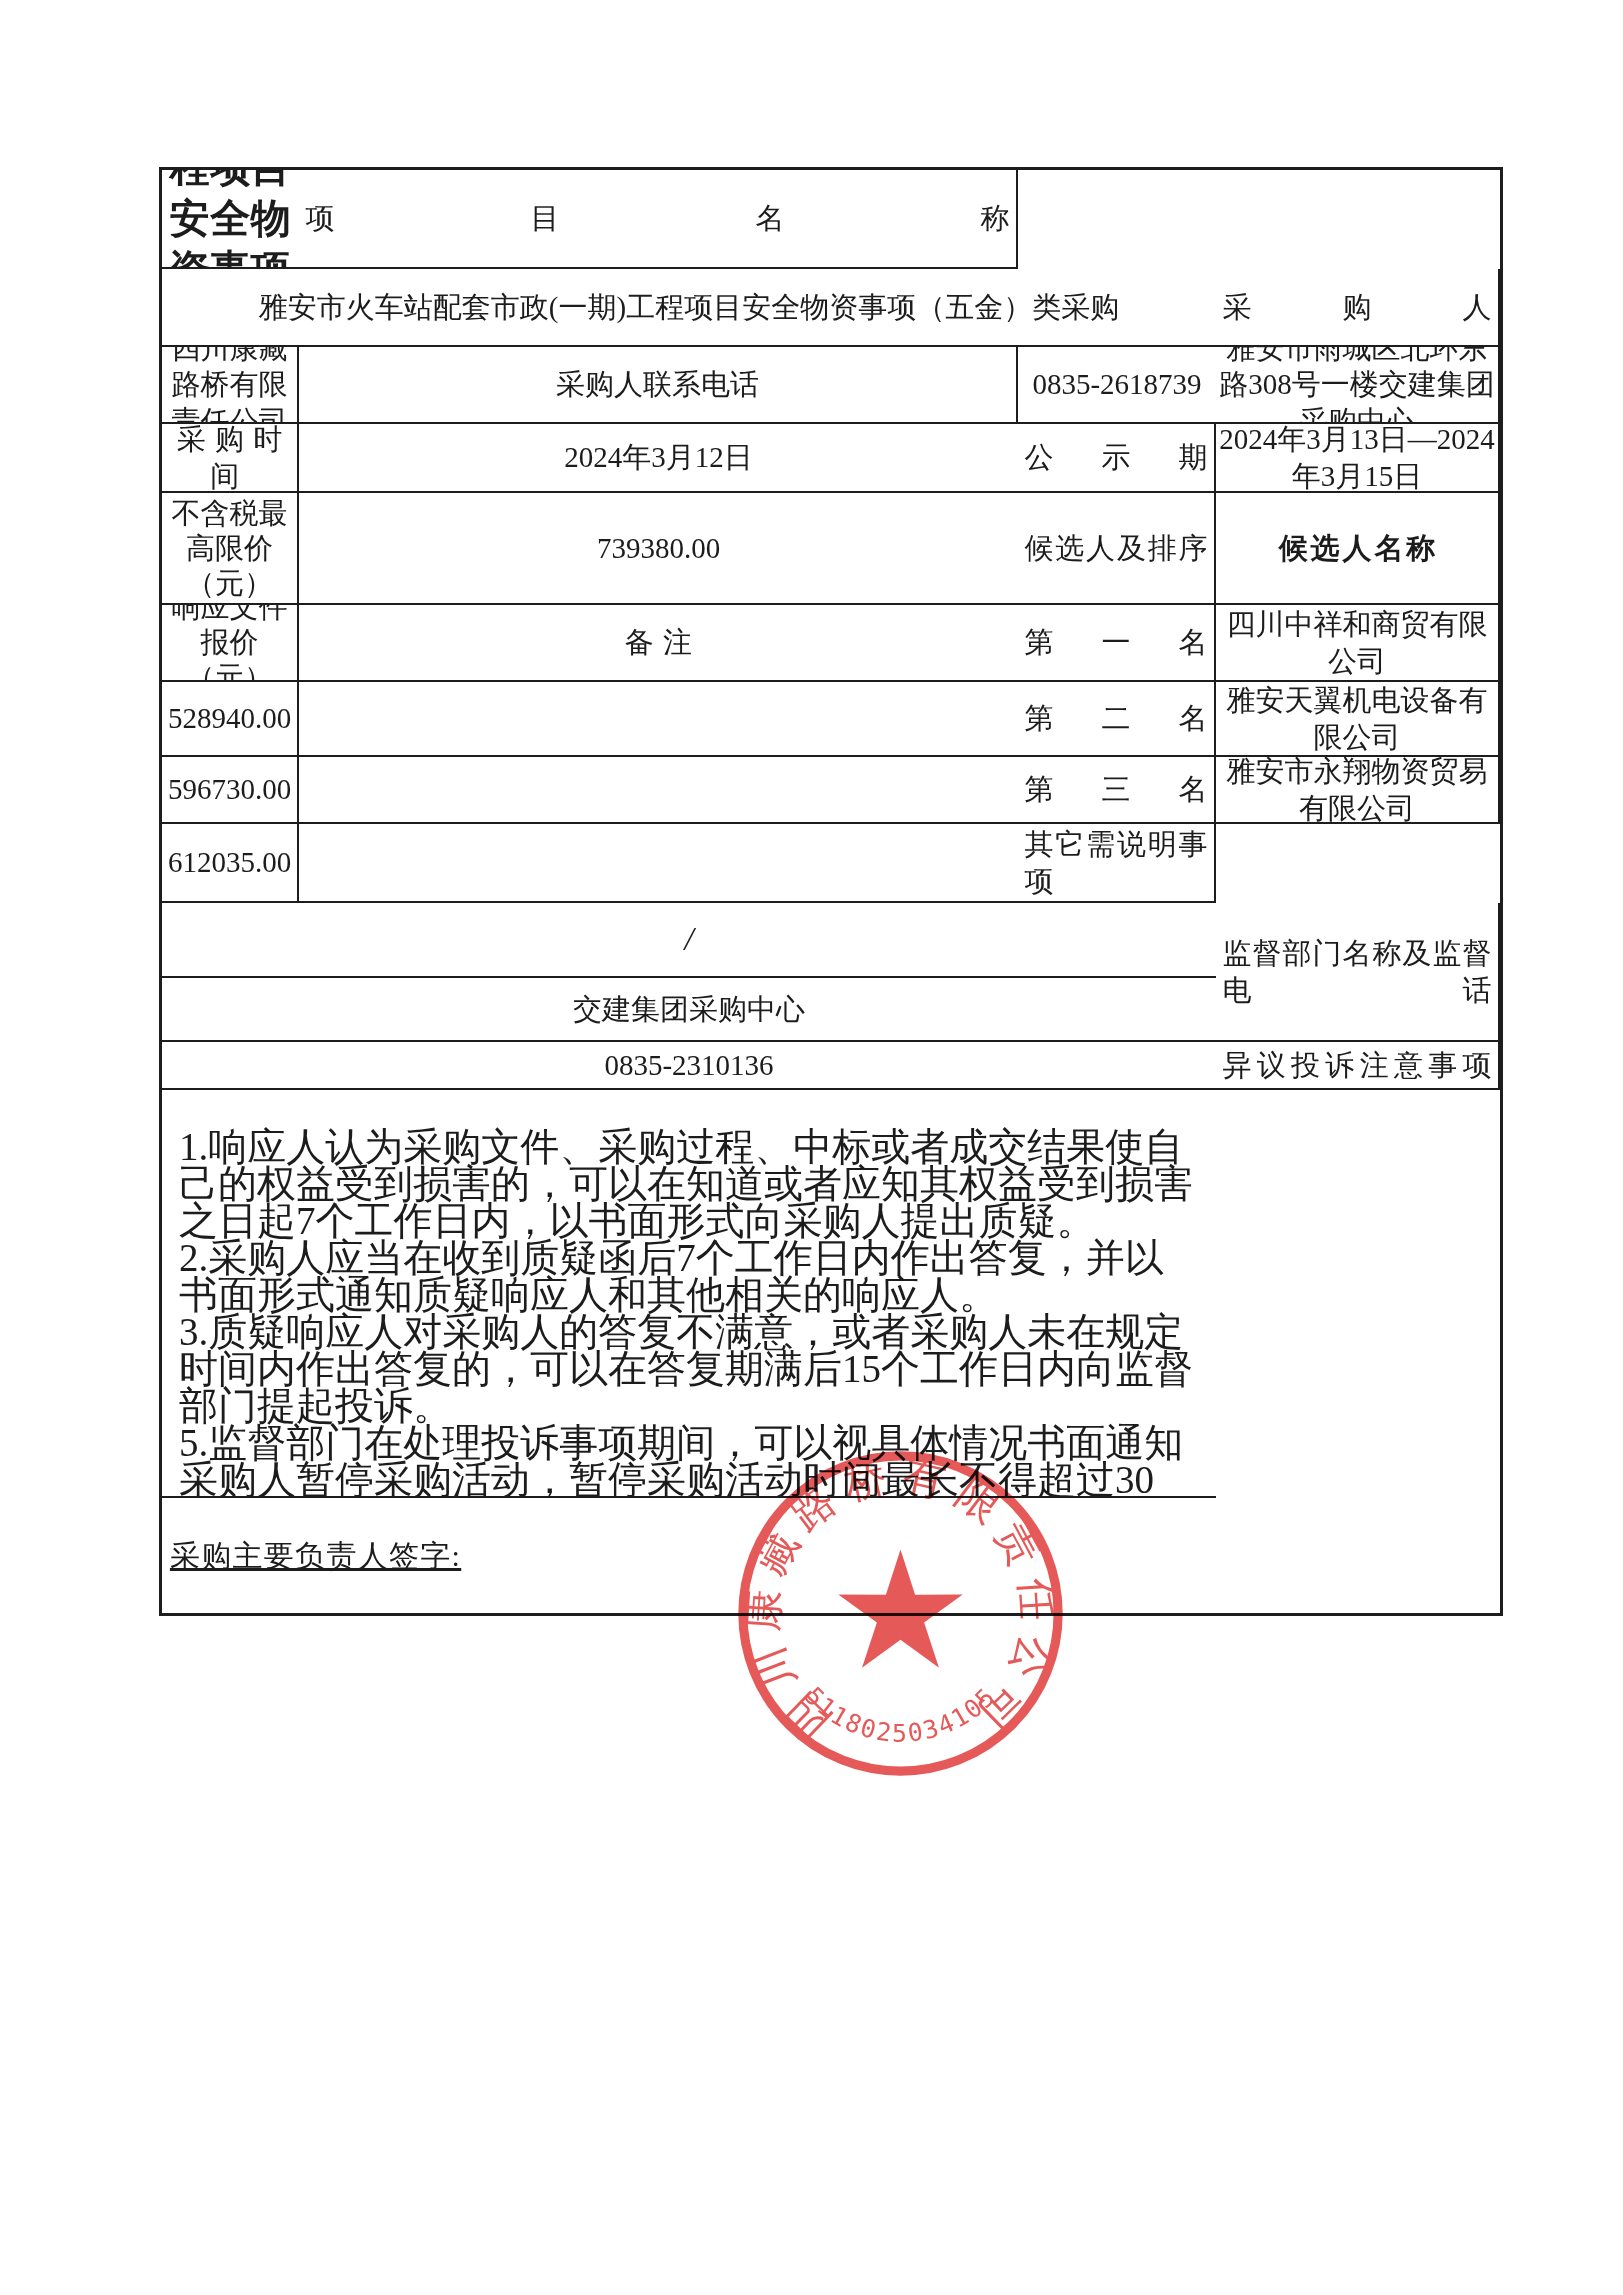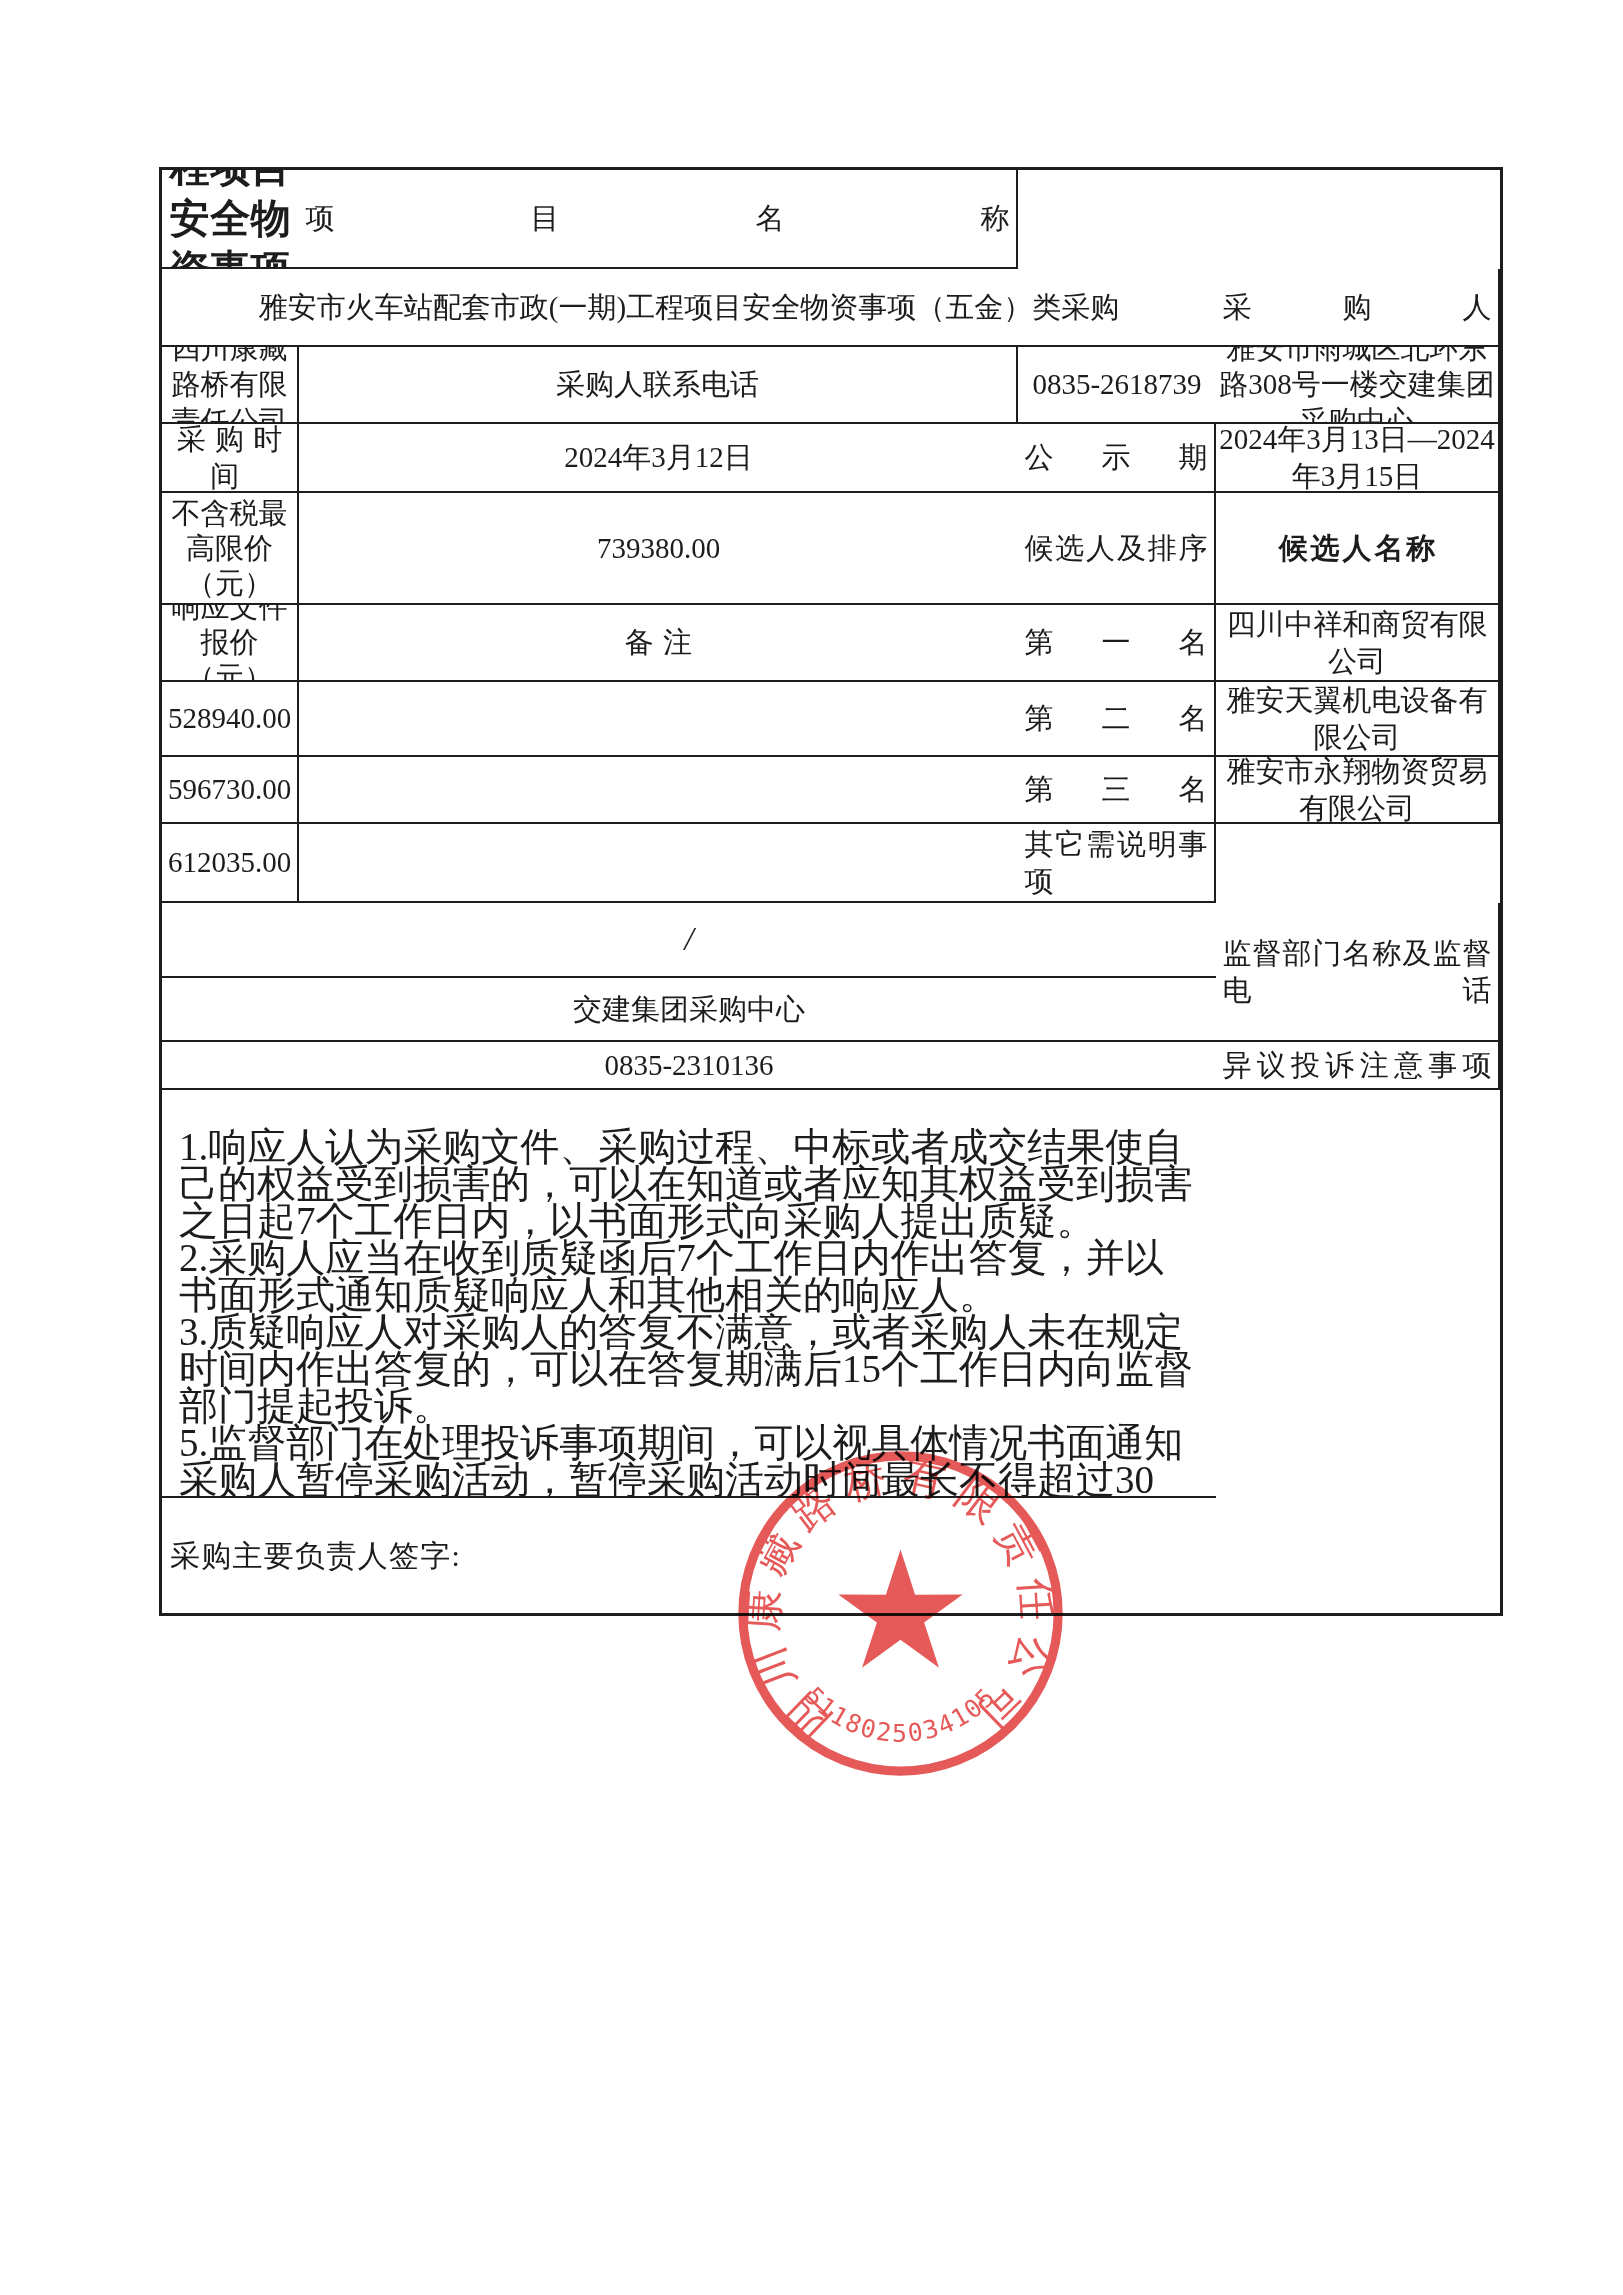--- a/index.html
+++ b/index.html
@@ -35,21 +35,21 @@
 
   .hdr2{line-height:35px;padding:0 2.6px;}
   .sp30{letter-spacing:.32em;text-indent:.32em;}
   .sp10{letter-spacing:.10em;text-indent:.10em;font-weight:bold;}
 
   .slash-cell{font-size:33px;font-style:italic;}
 
   .objection-cell{display:block;text-align:left;padding:38px 19.6px 0 17px;}
   .objection-cell p{margin:0;font-size:39px;line-height:37px;max-width:1113px;}
 
-  .sign-cell{justify-content:flex-start;padding-left:7.9px;font-size:30px;letter-spacing:1.3px;}
+  .sign-cell{justify-content:flex-start;padding-left:7.9px;font-size:30px;letter-spacing:1.3px;text-decoration:underline;}
 
   
   .stamp{position:absolute;left:737px;top:1450px;width:327px;height:327px;
          mix-blend-mode:multiply;opacity:0.93;}
   .stamp text{font-family:"Liberation Serif","DejaVu Serif",serif;}
   .stamp .num{font-family:"DejaVu Sans Mono","Liberation Mono",monospace;}
 </style>
 </head>
 <body>
 

